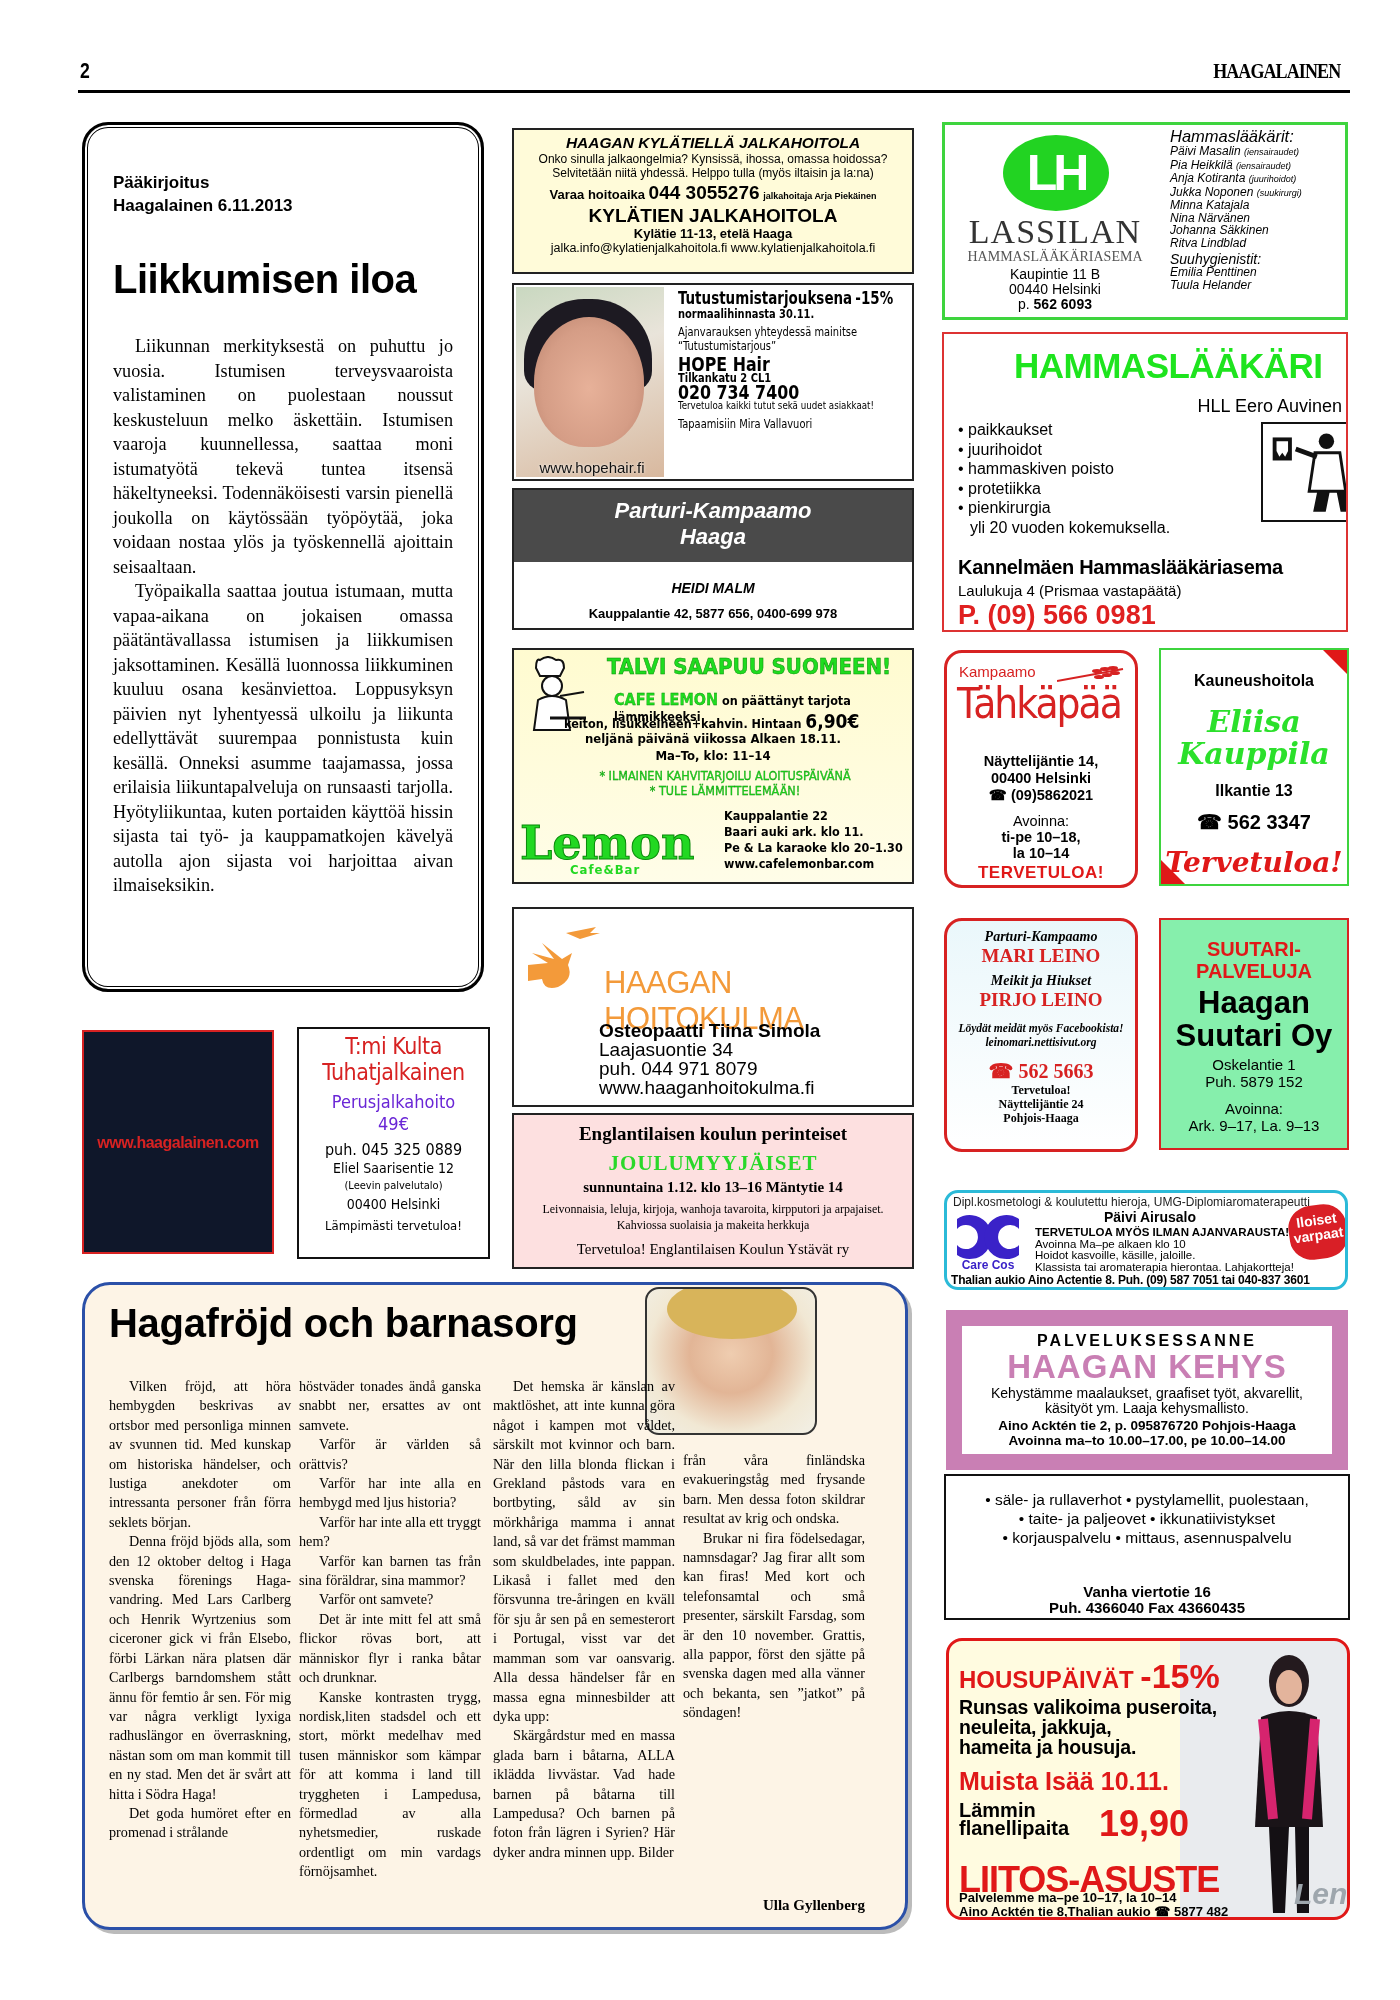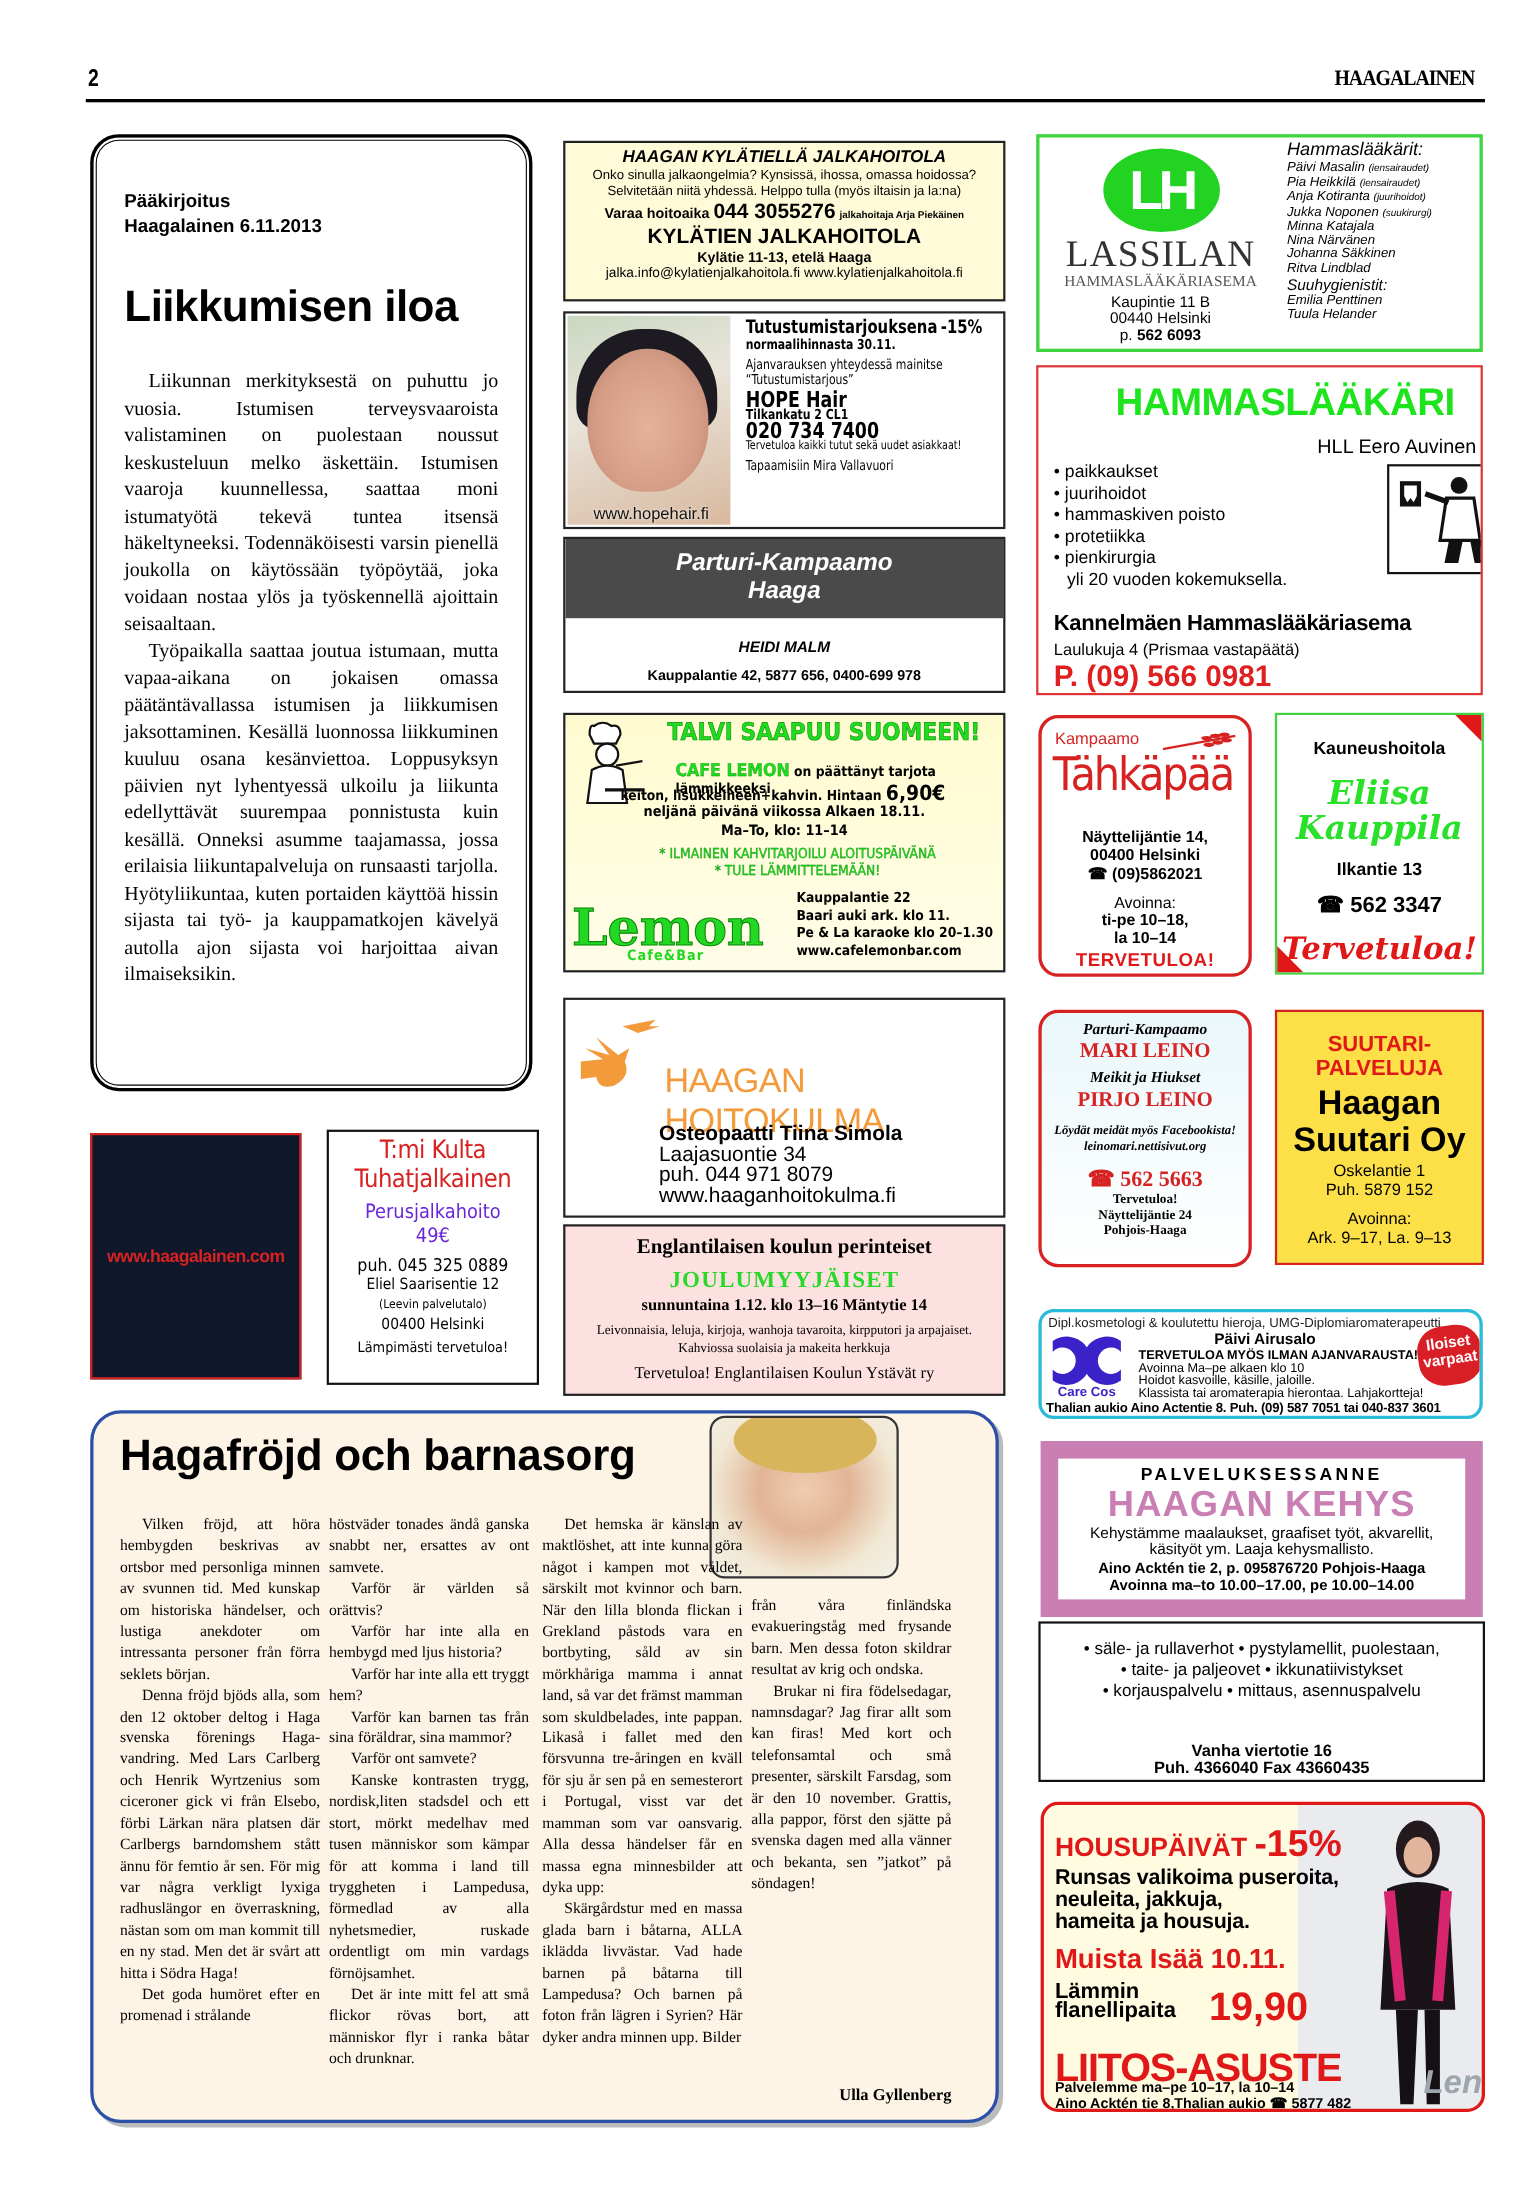--- a/index.html
+++ b/index.html
@@ -98,21 +98,21 @@
 #el-welcome{left:0;top:196px;width:100%;font-size:28px;font-style:italic;font-weight:bold;color:#e01818;font-family:"DejaVu Serif",serif;}
 #ad-leino{left:944px;top:918px;width:194px;height:234px;border:3px solid #d72222;border-radius:18px;background:linear-gradient(#eaf7fb,#fff);font-family:"Liberation Serif",serif;}
 #ad-leino .l1{top:8px;font-size:14px;font-style:italic;font-weight:bold;}
 #ad-leino .l2{top:24px;font-size:19px;font-weight:bold;color:#d72222;}
 #ad-leino .l3{top:52px;font-size:14px;font-style:italic;font-weight:bold;}
 #ad-leino .l4{top:68px;font-size:19px;font-weight:bold;color:#d72222;}
 #ad-leino .l5{top:100px;font-size:11.5px;font-style:italic;font-weight:bold;line-height:14px;}
 #ad-leino .l6{top:138px;font-size:20px;font-weight:bold;color:#d72222;}
 #ad-leino .l7{top:162px;font-size:12px;font-weight:bold;line-height:14px;}
 #ad-leino div{position:absolute;left:0;width:100%;text-align:center;}
-#ad-suutari{left:1159px;top:918px;width:190px;height:232px;border:2px solid #d72222;background:#fde047;}
+#ad-suutari{left:1159px;top:918px;width:190px;height:232px;border:2px solid #d72222;background:#86efac;}
 #su-1{left:0;top:18px;width:100%;font-size:20px;font-weight:900;color:#e01818;line-height:22px;}
 #su-2{left:0;top:66px;width:100%;font-size:31px;font-weight:bold;line-height:33px;}
 #su-3{left:0;top:136px;width:100%;font-size:15px;line-height:17px;}
 #su-4{left:0;top:180px;width:100%;font-size:15px;line-height:17px;}
 #ad-carecos{left:944px;top:1190px;width:404px;height:100px;border:3px solid #2bbad8;border-radius:14px;background:#fff;}
 #cc-top{left:6px;top:2px;font-size:12px;color:#222;}
 #cc-logo{left:6px;top:18px;width:70px;height:60px;}
 #cc-name{left:88px;top:16px;width:230px;font-size:14px;font-weight:bold;text-align:center;}
 #cc-lines{left:88px;top:34px;font-size:11.5px;line-height:11.5px;}
 #cc-lines .b{font-weight:bold;}
@@ -503,22 +503,22 @@
     <p>Denna fröjd bjöds alla, som den 12 oktober deltog i Haga svenska förenings Haga-vandring. Med Lars Carlberg och Henrik Wyrtzenius som cicero­ner gick vi från Elsebo, förbi Lärkan nära platsen där Carlbergs barndomshem stått ännu för femtio år sen. För mig var några verkligt lyxiga radhuslängor en överraskning, nästan som om man kommit till en ny stad. Men det är svårt att hitta i Södra Haga!</p>
     <p>Det goda humöret efter en promenad i strålande</p>
   </div>
   <div class="abs art-body" id="art-col2">
     <p class="noind">höstväder tonades ändå ganska snabbt ner, ersattes av ont samvete.</p>
     <p>Varför är världen så orättvis?</p>
     <p>Varför har inte alla en hembygd med ljus historia?</p>
     <p>Varför har inte alla ett tryggt hem?</p>
     <p>Varför kan barnen tas från sina föräldrar, sina mammor?</p>
     <p>Varför ont samvete?</p>
+    <p>Det är inte mitt fel att små flickor rövas bort, att människor flyr i ranka båtar och drunknar.</p>
     <p>Kanske kontrasten trygg, nordisk,liten stadsdel och ett stort, mörkt medelhav med tusen människor som kämpar för att komma i land till tryggheten i Lampedusa, förmedlad av alla nyhetsmedier, ruskade ordentligt om min vardags förnöjsamhet.</p>
-    <p>Det är inte mitt fel att små flickor rövas bort, att människor flyr i ranka båtar och drunknar.</p>
   </div>
   <div class="abs art-body" id="art-col3">
     <p>Det hemska är känslan av maktlöshet, att inte kunna göra något i kampen mot våldet, särskilt mot kvinnor och barn. När den lilla blonda flickan i Grekland påstods vara en bortbyting, såld av sin mörkhåriga mamma i annat land, så var det främst mamman som skuldbelades, inte pappan. Likaså i fallet med den försvunna tre-åringen en kväll för sju år sen på en semesterort i Portugal, visst var det mamman som var oansvarig. Alla dessa händelser får en massa egna minnesbilder att dyka upp:</p>
     <p>Skärgårdstur med en massa glada barn i båtarna, ALLA iklädda livvästar. Vad hade barnen på båtarna till Lampedusa? Och barnen på foton från lägren i Syrien? Här dyker andra minnen upp. Bilder</p>
   </div>
   <div class="abs art-body" id="art-col4">
     <p class="noind">från våra finländska evakueringståg med frysande barn. Men dessa foton skildrar resultat av krig och ondska.</p>
     <p>Brukar ni fira födelsedagar, namnsdagar? Jag firar allt som kan firas! Med kort och telefonsamtal och små presenter, särskilt Farsdag, som är den 10 november. Grattis, alla pappor, först den sjätte på svenska dagen med alla vänner och bekanta, sen ”jatkot” på söndagen!</p>
   </div>
   <div class="abs" id="art-byline">Ulla Gyllenberg</div>

